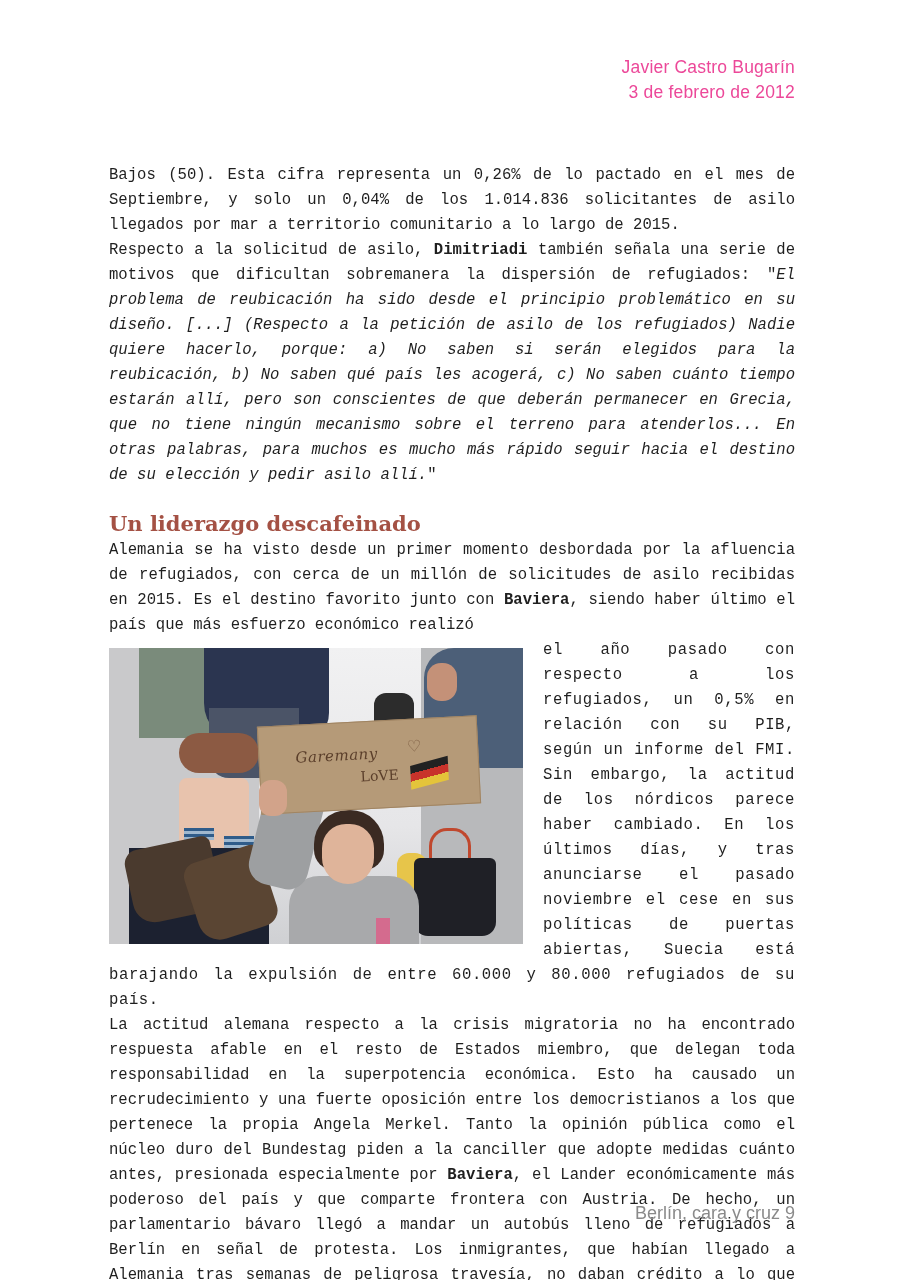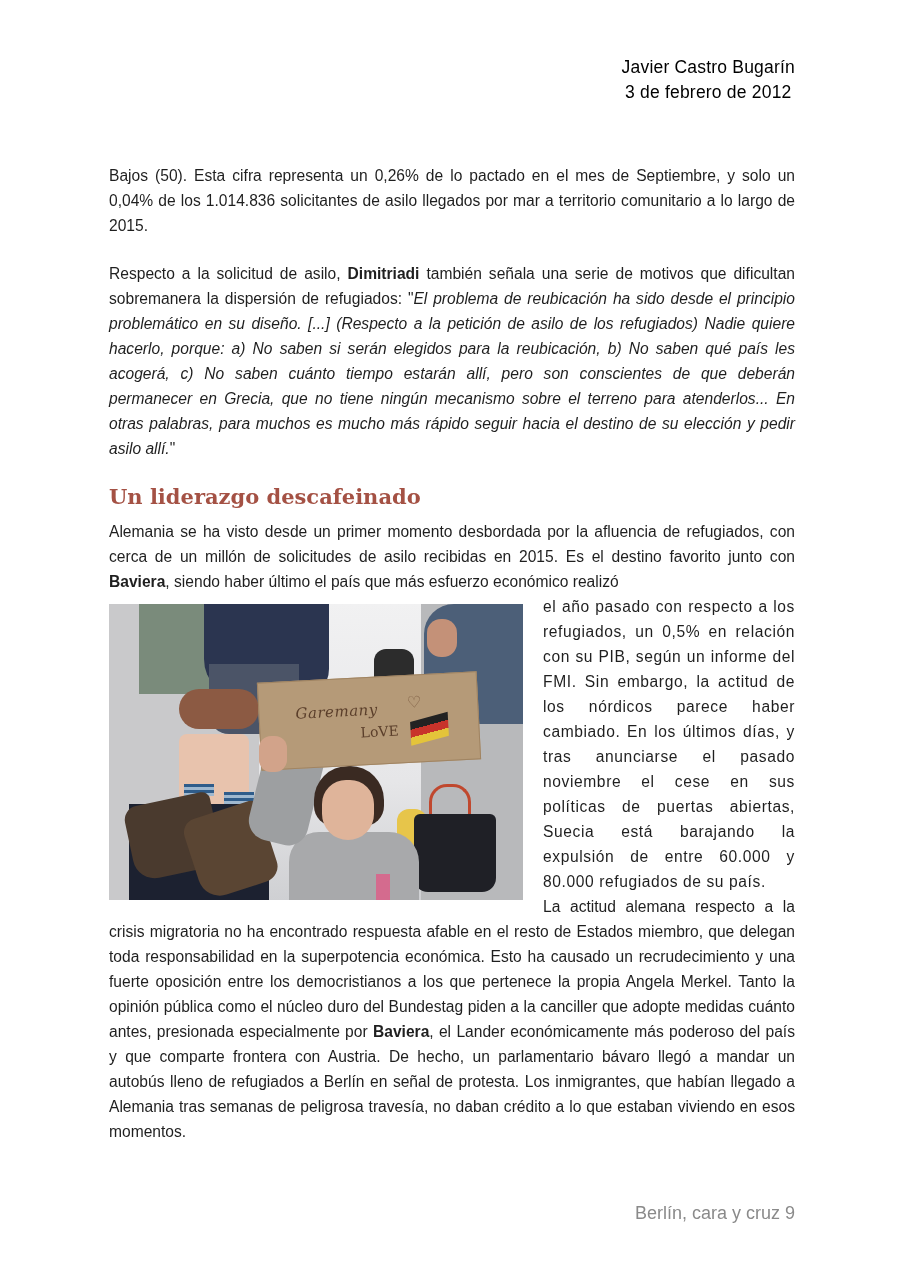--- a/index.html
+++ b/index.html
@@ -1,32 +1,32 @@
 <!DOCTYPE html>
 <html><head>
 <meta charset="utf-8">
 <style>
   html, body { margin: 0; padding: 0; background: #ffffff; }
   body { width: 905px; height: 1280px; position: relative; overflow: hidden;
          font-family: "Liberation Sans", "DejaVu Sans", sans-serif; color: #1f1f1f; }
   .page { position: absolute; left: 0; top: 0; width: 905px; height: 1280px; }
 
-  .header { position: absolute; right: 110px; top: 55px; text-align: center;
-            font-size: 17.5px; line-height: 25px; color: #000000; letter-spacing: 0.2px; }
+  .header { position: absolute; right: 110px; top: 55px; text-align: right;
+            font-size: 17.5px; line-height: 25px; color: #ec4899; letter-spacing: 0.2px; }
   .footer { position: absolute; right: 110px; top: 1202px; text-align: right;
             font-size: 18px; line-height: 22px; color: #8a8a8a; }
 
   .body { position: absolute; left: 109px; top: 163px; width: 686px;
           font-size: 15.6px; line-height: 25px; text-align: justify; color: #1f1f1f; }
-  .body p { margin: 0; }
-  .body .p2 { margin-top: 23px; }
+  .body p { margin: 0; font-family: Liberation Mono, monospace; }
+  .body .p2 { }
   .body em { font-style: italic; }
   .body strong { font-weight: bold; }
 
-  .section-title { margin: 22px 0 8px 0; font-family: "DejaVu Serif", "Liberation Serif", serif;
+  .section-title { margin: 22px 0 0 0; font-family: "DejaVu Serif", "Liberation Serif", serif;
                    font-weight: bold; font-size: 21px; line-height: 28px; color: #a45144; }
   .p3 { margin-top: 0; }
 
   .figure { float: left; width: 414px; height: 296px; margin: 10px 20px 4px 0;
             position: relative; overflow: hidden; background: #e9e9ea; }
   .p4-cont { letter-spacing: 0.6px; }
   .p5 { margin-top: 13px; clear: none; }
 
   
   .ph { position: absolute; }

